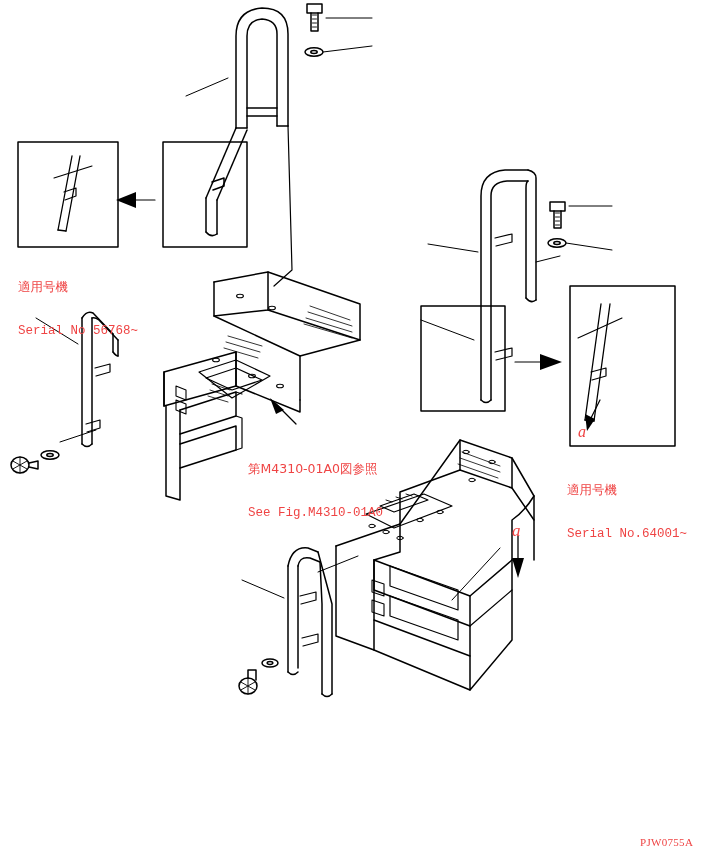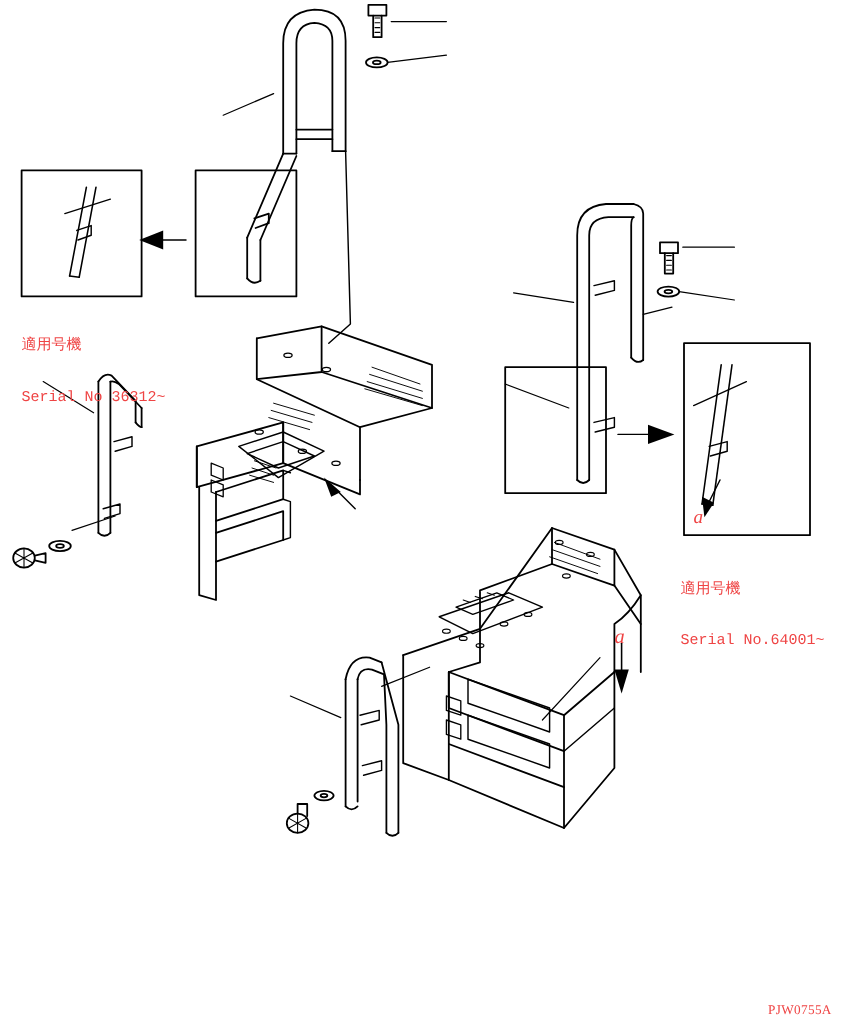--- a/index.html
+++ b/index.html
@@ -236,24 +236,28 @@
         <path d="M248 678 L248 694 M240.8 682 L255 690 M240.8 690 L255 682" stroke-width="0.9"></path>
         <path d="M248 678 L248 670 L256 670 L256 680"></path>
       </g>
       <g>
         <ellipse cx="270" cy="663" rx="8" ry="4"></ellipse>
         <ellipse cx="270" cy="663" rx="2.8" ry="1.4"></ellipse>
       </g>
     </g>
   </svg>
 
+  <div class="lbl" id="note-ref">
+    <div class="jpline">第M4310-01A0図参照</div>
+    <div>See Fig.M4310-01A0</div>
+  </div>
 
   <div class="lbl" id="serial-left">
     <div class="jpline">適用号機</div>
-    <div>Serial No 36312~</div>
+    <div>Serial No 56768~</div>
   </div>
 
   <div class="lbl" id="serial-right">
     <div class="jpline">適用号機</div>
     <div>Serial No.64001~</div>
   </div>
 
   <div class="lbl" id="mark-a-inset">a</div>
   <div class="lbl" id="mark-a-main">a</div>
 

